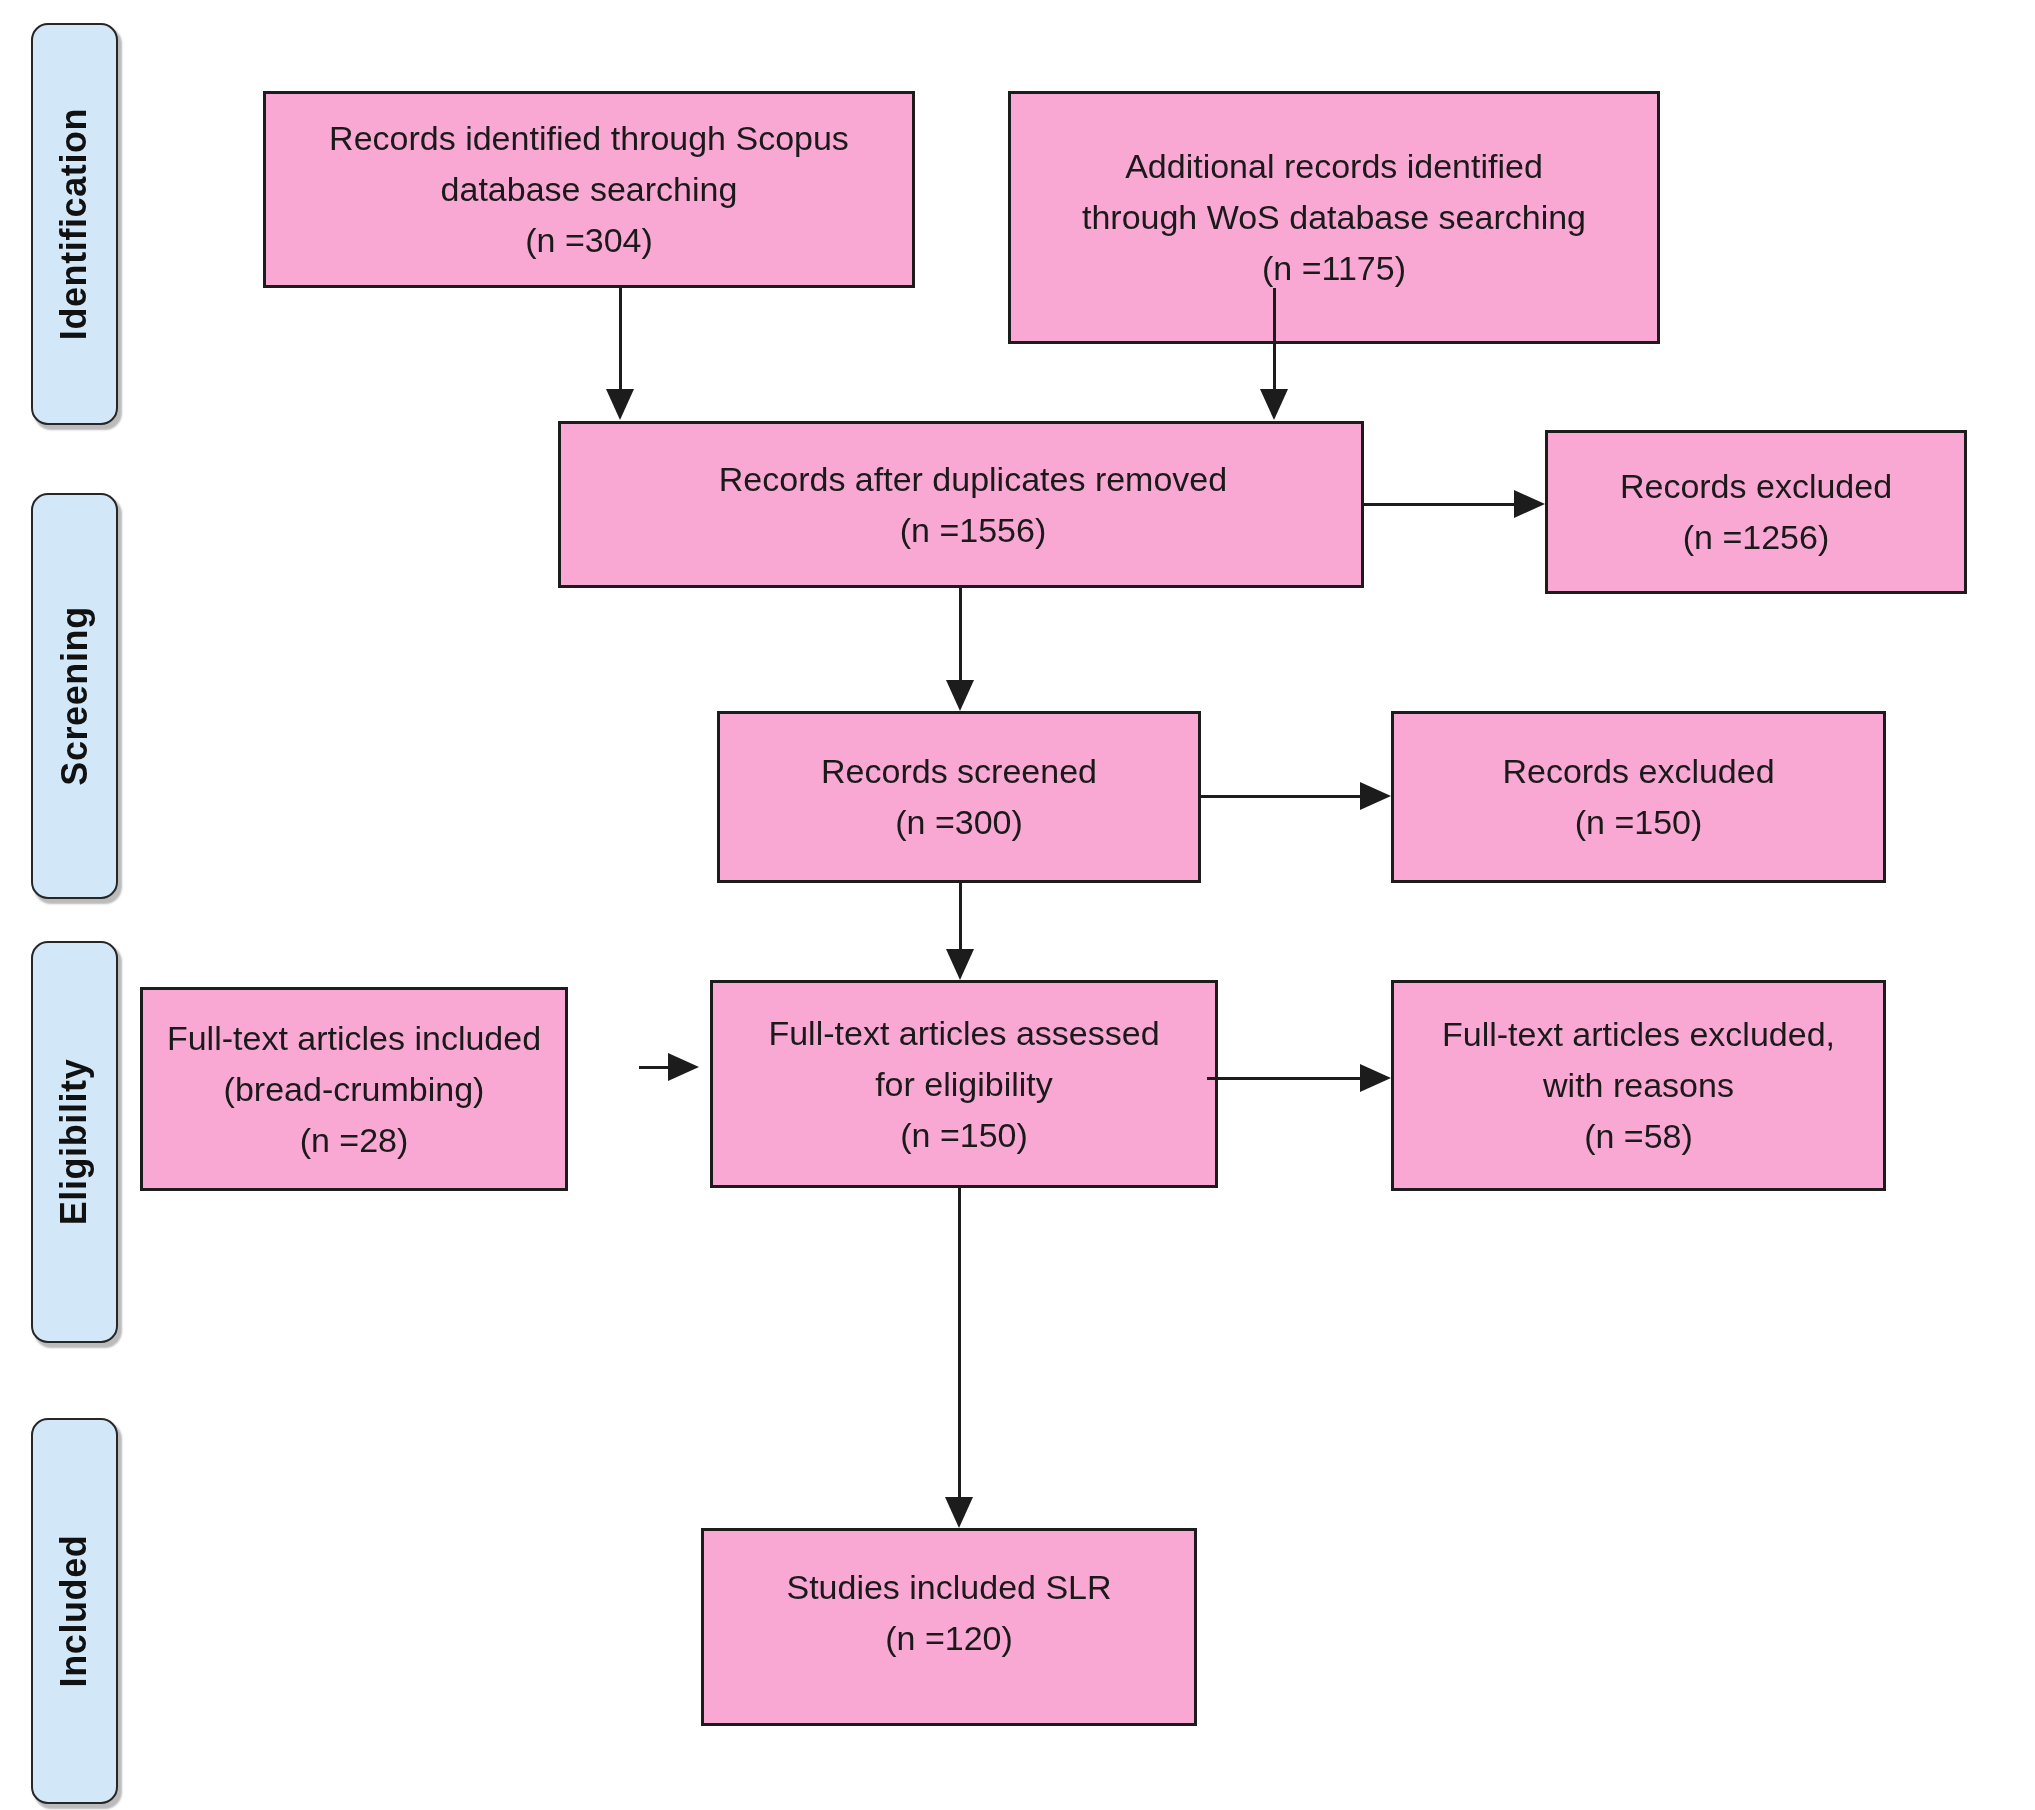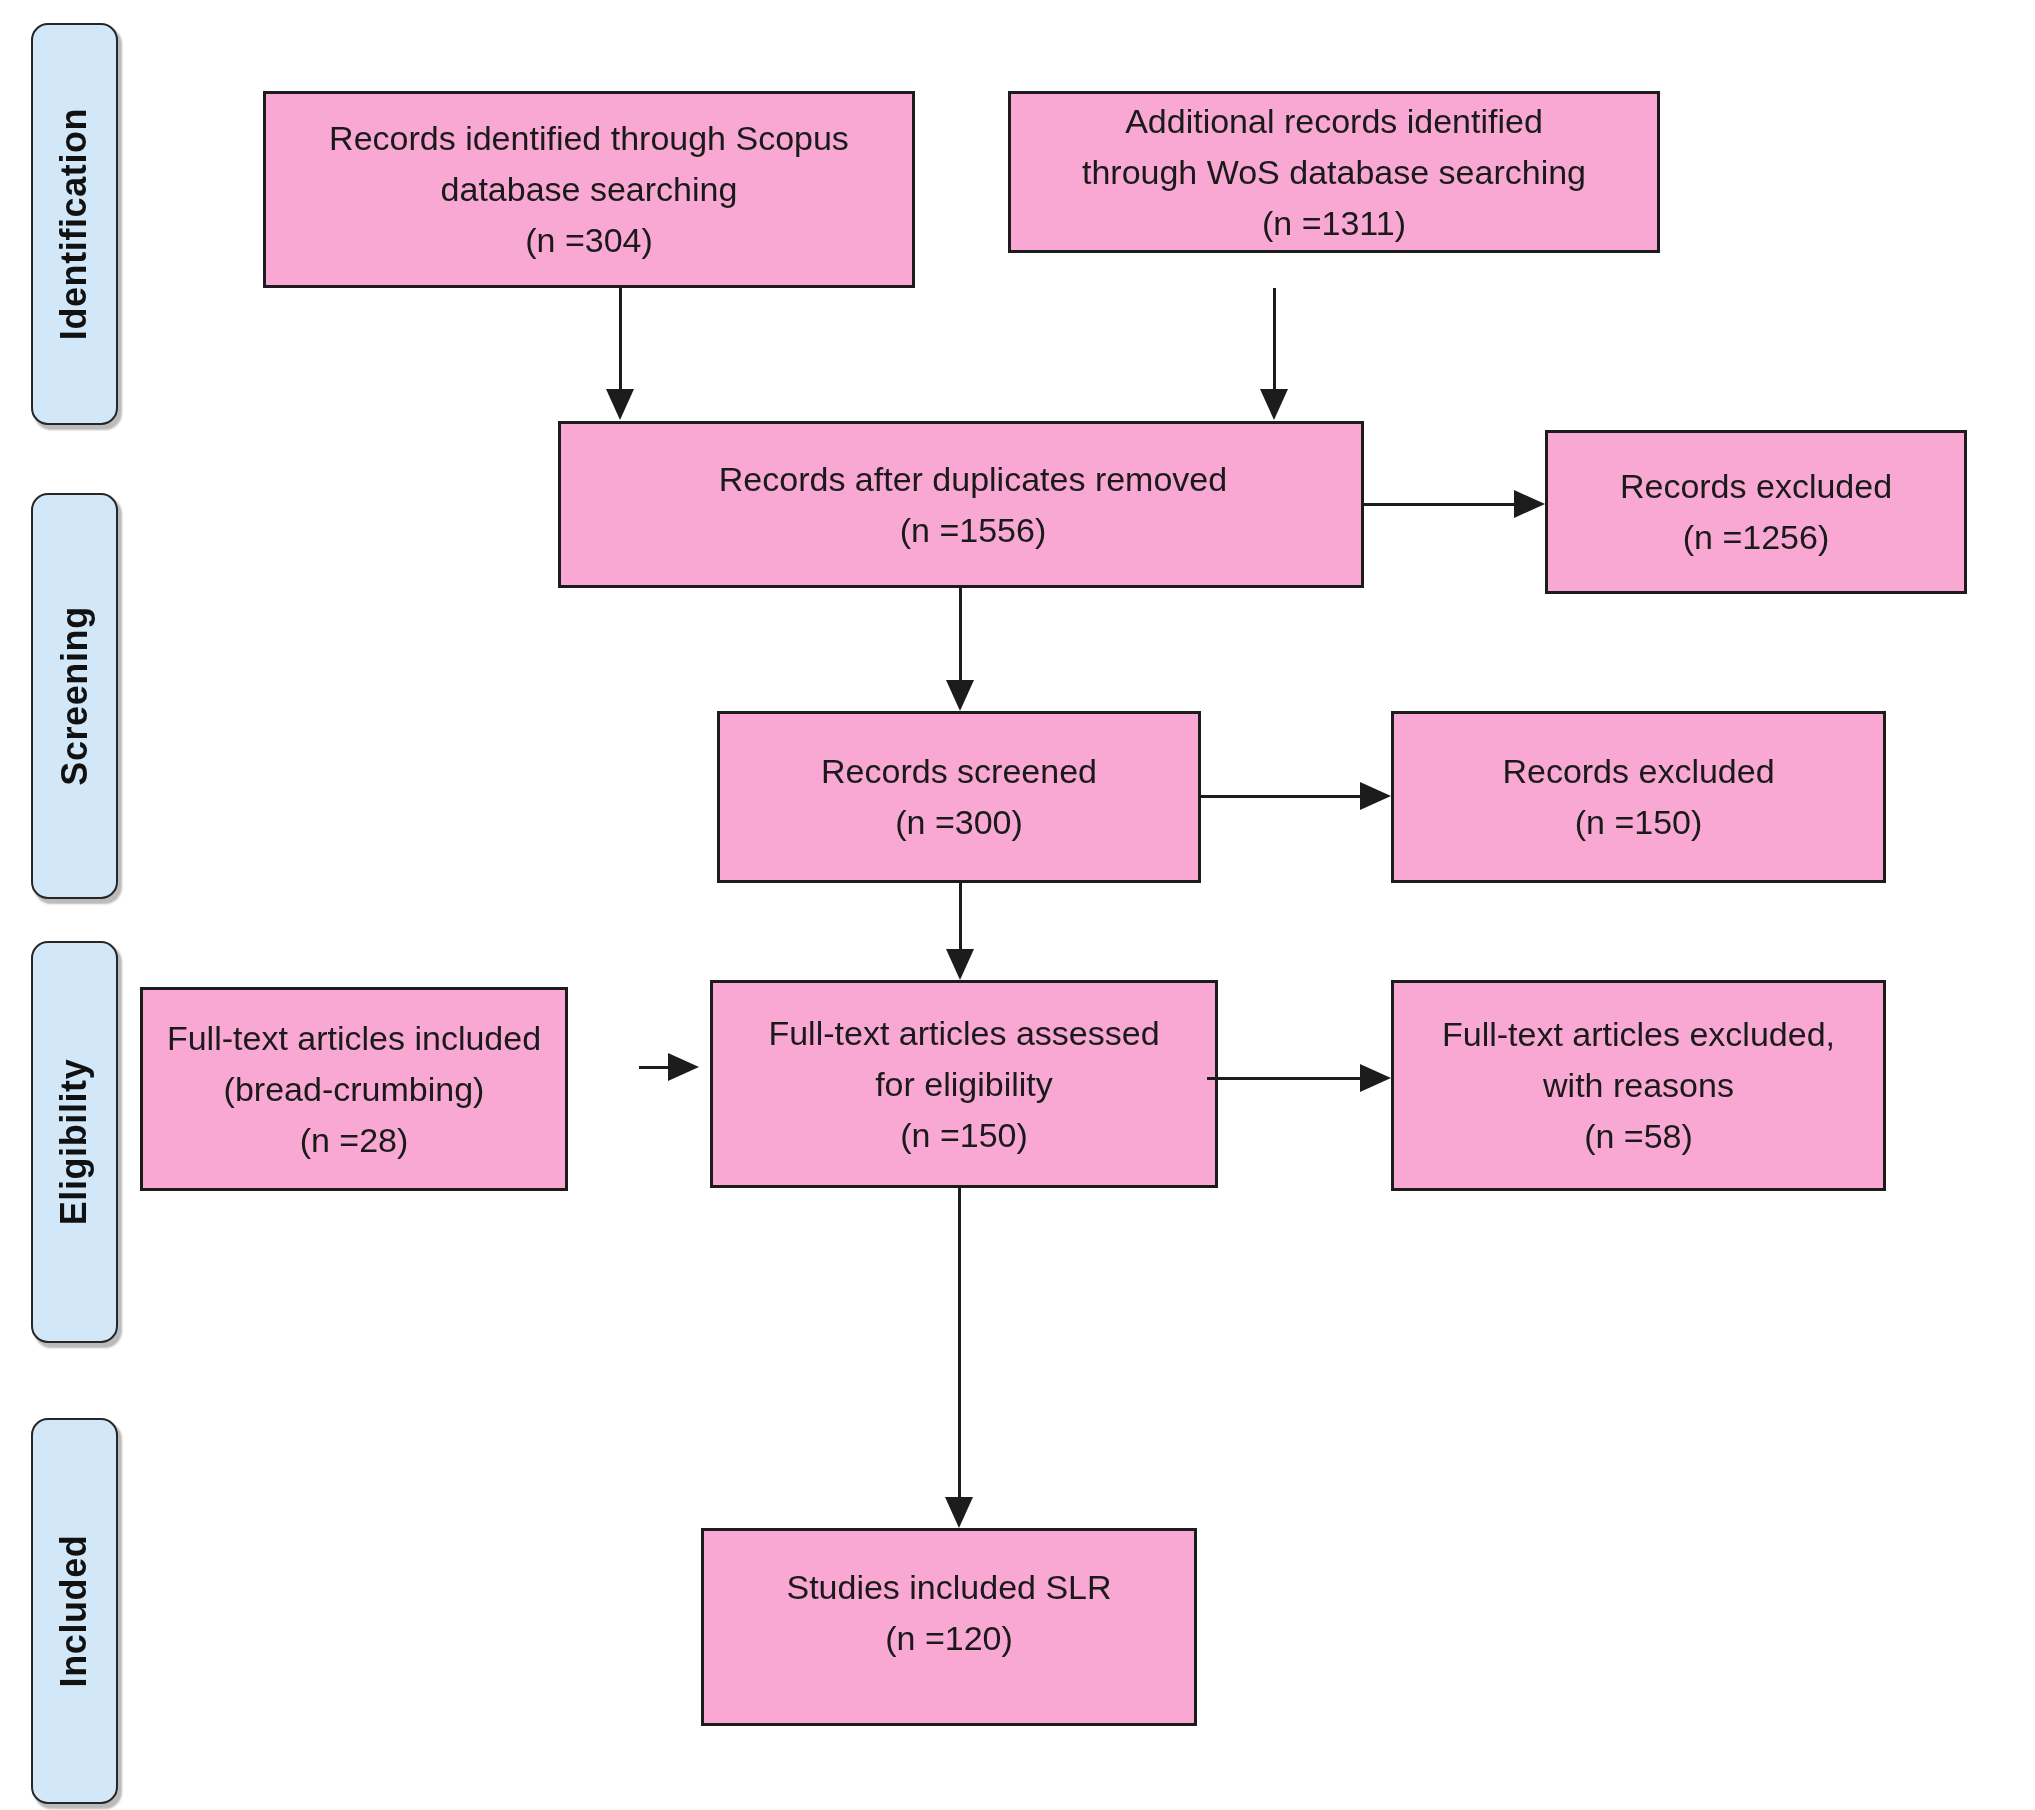--- a/index.html
+++ b/index.html
@@ -105,24 +105,24 @@
   <div class="phase" style="top:1418px; height:386px;">
     <span class="phase-label">Included</span>
   </div>
 
   <div class="node" style="left:263px; top:91px; width:652px; height:197px;">
     <div class="node-text">Records identified through Scopus
 database searching</div>
     <div class="node-count">(n =304)</div>
   </div>
 
-  <div class="node" style="left:1008px; top:91px; width:652px; height:162px;">
+  <div class="node" style="left:1008px; top:91px; width:652px; height:253px;">
     <div class="node-text">Additional records identified
 through WoS database searching</div>
-    <div class="node-count">(n =1311)</div>
+    <div class="node-count">(n =1175)</div>
   </div>
 
   <div class="node" style="left:558px; top:421px; width:806px; height:167px;padding-left:24px;">
     <div class="node-text">Records after duplicates removed</div>
     <div class="node-count">(n =1556)</div>
   </div>
 
   <div class="node" style="left:1545px; top:430px; width:422px; height:164px;">
     <div class="node-text">Records excluded</div>
     <div class="node-count">(n =1256)</div>

